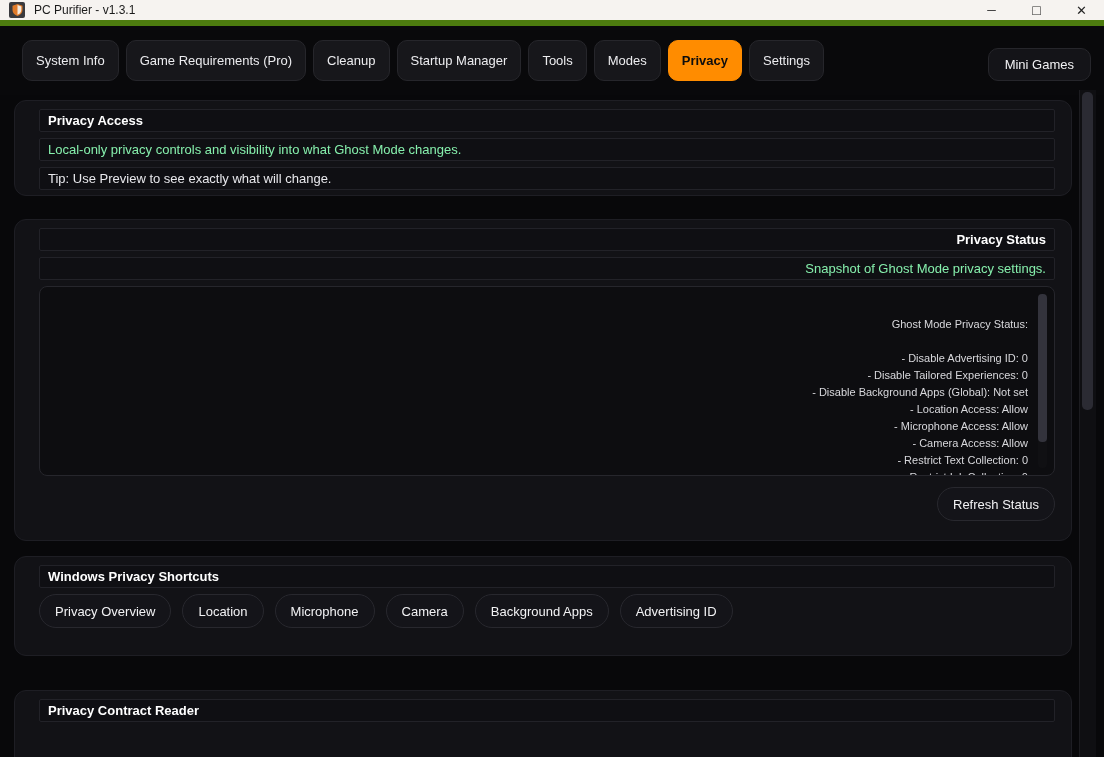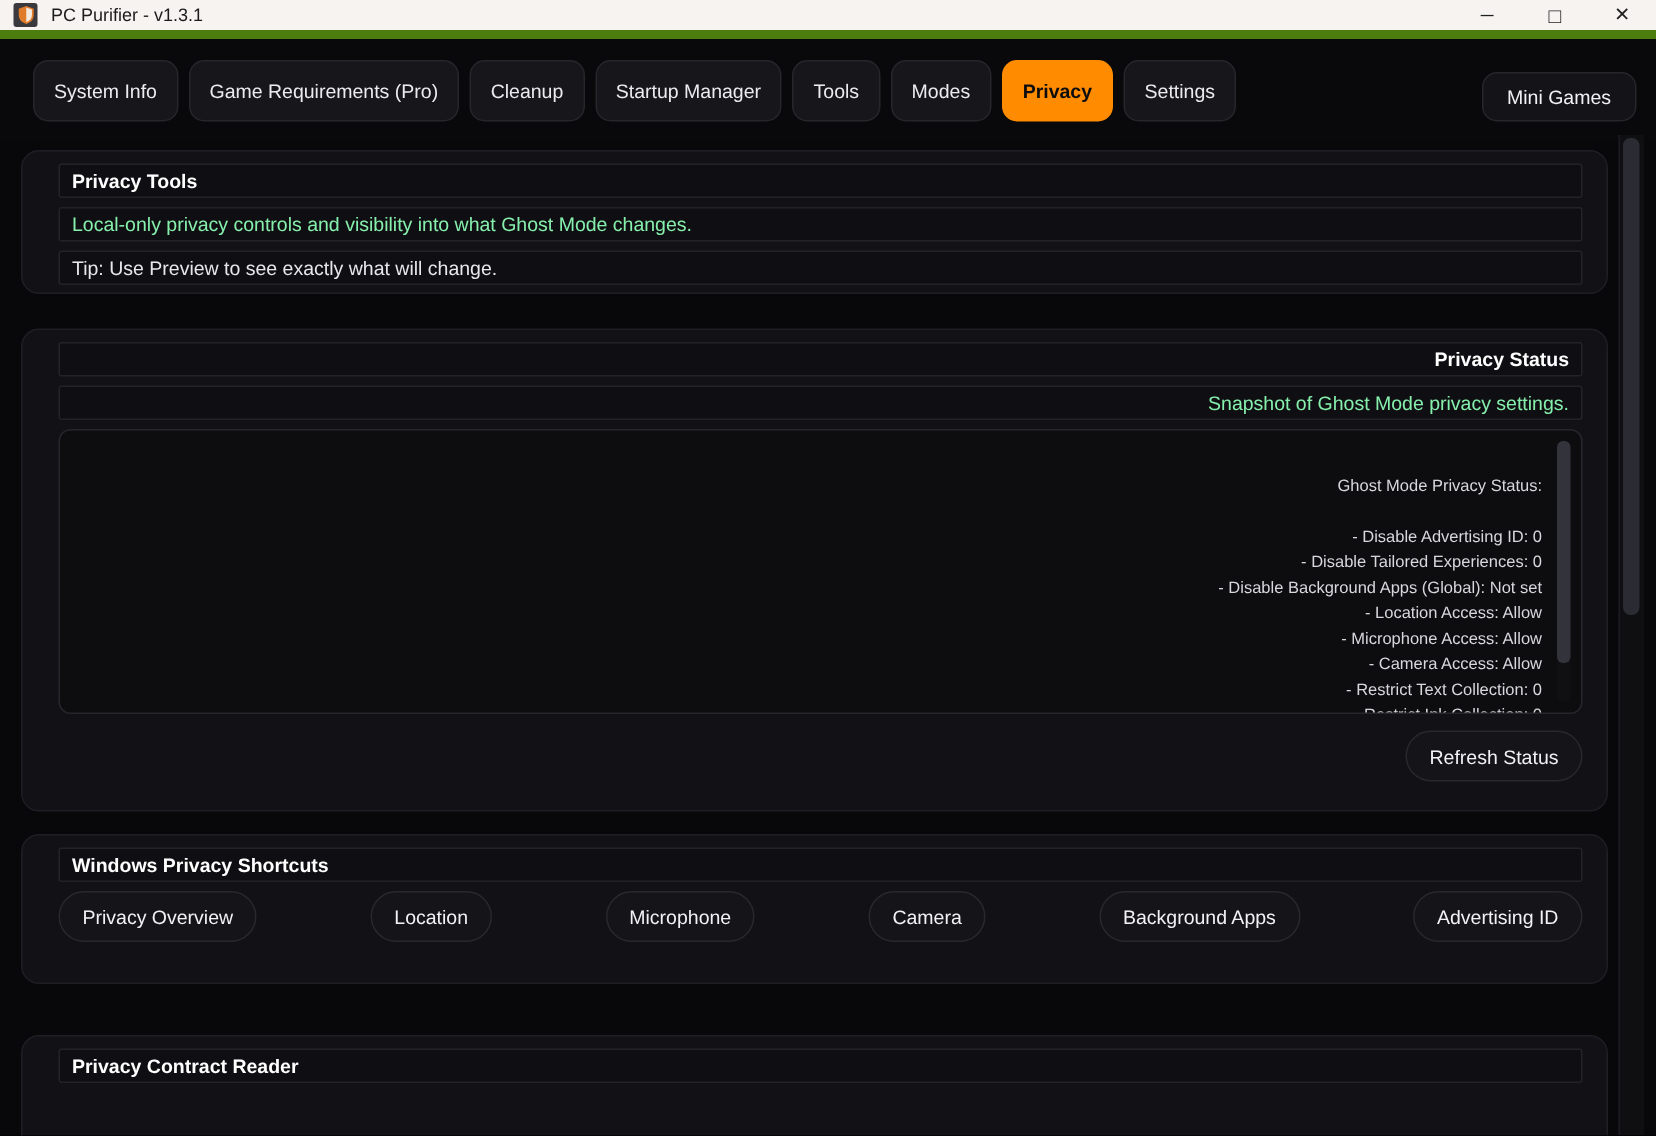--- a/index.html
+++ b/index.html
@@ -86,21 +86,21 @@
   .inner-scroll-thumb {
     position:absolute; right:0; top:0; width:9px; height:148px;
     background:#33333c; border-radius:4px;
   }
 
   .btn {
     height:34px; padding:0 15px; display:inline-flex; align-items:center;
     background:#141419; border:1px solid #28282e; border-radius:17px;
     color:#f2f2f4; font-size:13px; white-space:nowrap; cursor:pointer;
   }
-  .btn-row { display:flex; gap:11px; margin-top:2px;justify-content:space-between; }
+  .btn-row { display:flex; gap:11px; margin-top:2px; }
 
   
   .page-scroll-track {
     position:absolute; left:1079px; top:90px; width:17px; height:667px;
     background:#0f0f12; border-left:1px solid #1c1c20;
   }
   .page-scroll-thumb {
     position:absolute; left:1082px; top:92px; width:11px; height:318px;
     background:#2b2b33; border-radius:5px;
   }
@@ -135,21 +135,21 @@
       <div class="tab">Modes</div>
       <div class="tab active">Privacy</div>
       <div class="tab">Settings</div>
     </div>
     <div class="mini-games">Mini Games</div>
   </div>
 
   <div class="content">
 
     <div class="card card-1">
-      <div class="band heading">Privacy Tools</div>
+      <div class="band heading">Privacy Access</div>
       <div class="band desc">Local-only privacy controls and visibility into what Ghost Mode changes.</div>
       <div class="band tip">Tip: Use Preview to see exactly what will change.</div>
     </div>
 
     <div class="card card-2">
       <div class="band heading">Privacy Status</div>
       <div class="band desc">Snapshot of Ghost Mode privacy settings.</div>
       <div class="status-box">
         <span>Ghost Mode Privacy Status:
 

